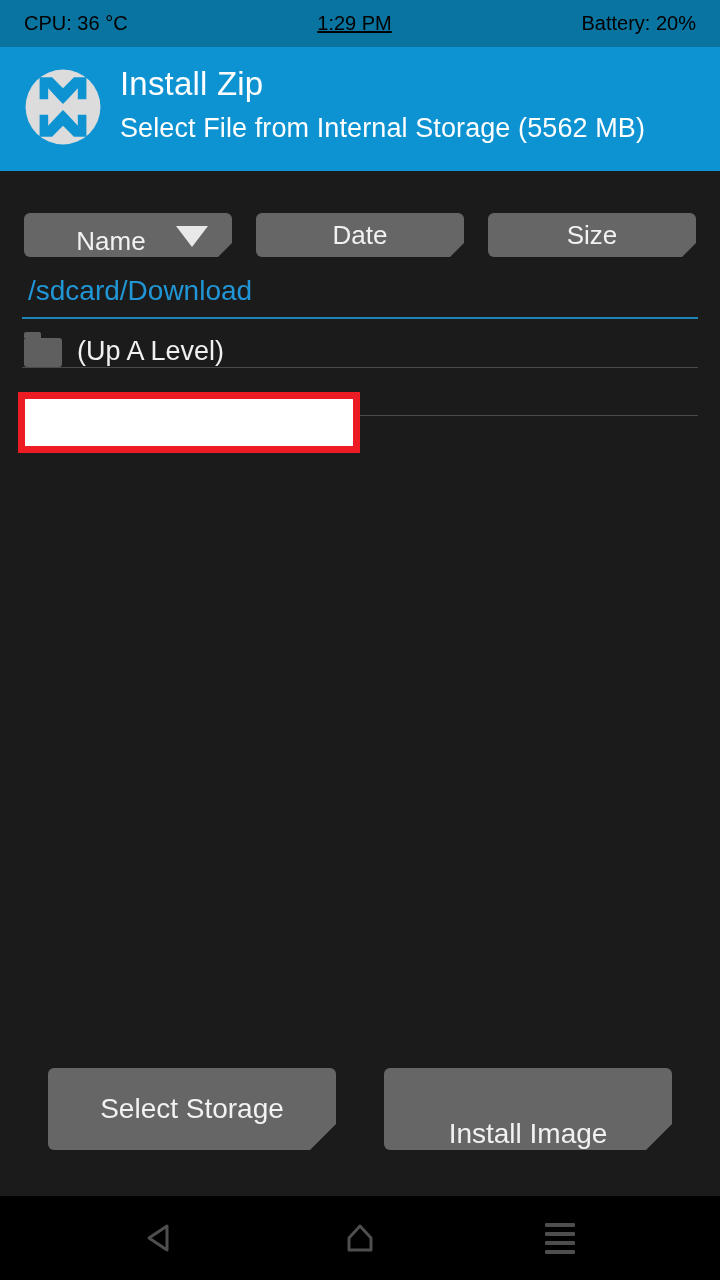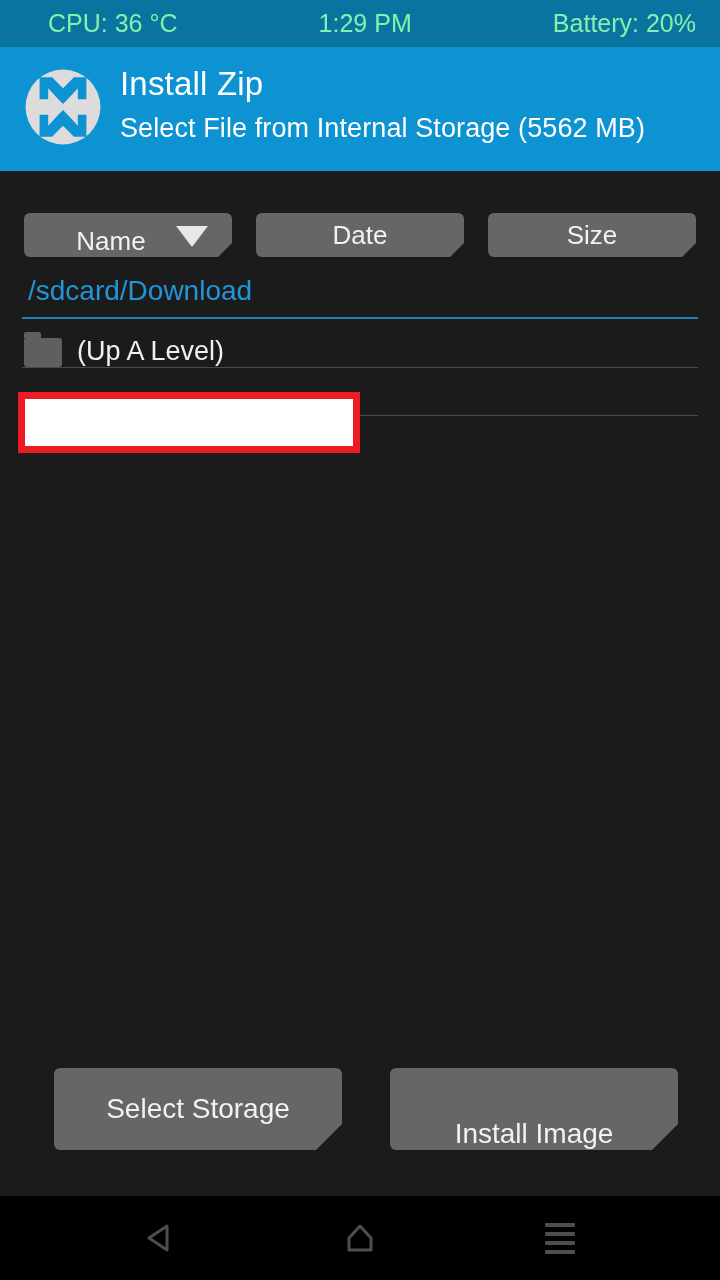--- a/index.html
+++ b/index.html
@@ -25,28 +25,27 @@
     left: 0; top: 0;
     width: 720px;
     height: 47px;
     background: #0a74a0;
     display: flex;
     align-items: center;
     box-sizing: border-box;
     padding: 0 24px;
   }
   #status-bar .sb-text {
-    color: #86efac;
-    font-size: 25px;
+    color: #000000;
+    font-size: 20px;
     line-height: 47px;
     white-space: nowrap;
-    margin-left: 24px;
   }
   #status-bar .sb-left   { flex: 0 0 auto; }
-  #status-bar .sb-center { flex: 1 1 auto; text-align: center; }
+  #status-bar .sb-center { flex: 1 1 auto; text-align: center; text-decoration: underline; }
   #status-bar .sb-right  { flex: 0 0 auto; }
 
   
   #header {
     position: absolute;
     left: 0; top: 47px;
     width: 720px;
     height: 124px;
     background: #0e93d2;
   }
@@ -188,21 +187,20 @@
     box-sizing: border-box;
   }
 
   
   #action-row {
     position: absolute;
     left: 0;
     top: 1068px;
     width: 586px;
     height: 82px;
-    margin-left: 6px;
   }
   .action-btn {
     position: absolute;
     top: 0;
     height: 82px;
     background: #666666;
     color: #f2f2f2;
     font-size: 28px;
     display: flex;
     align-items: center;

